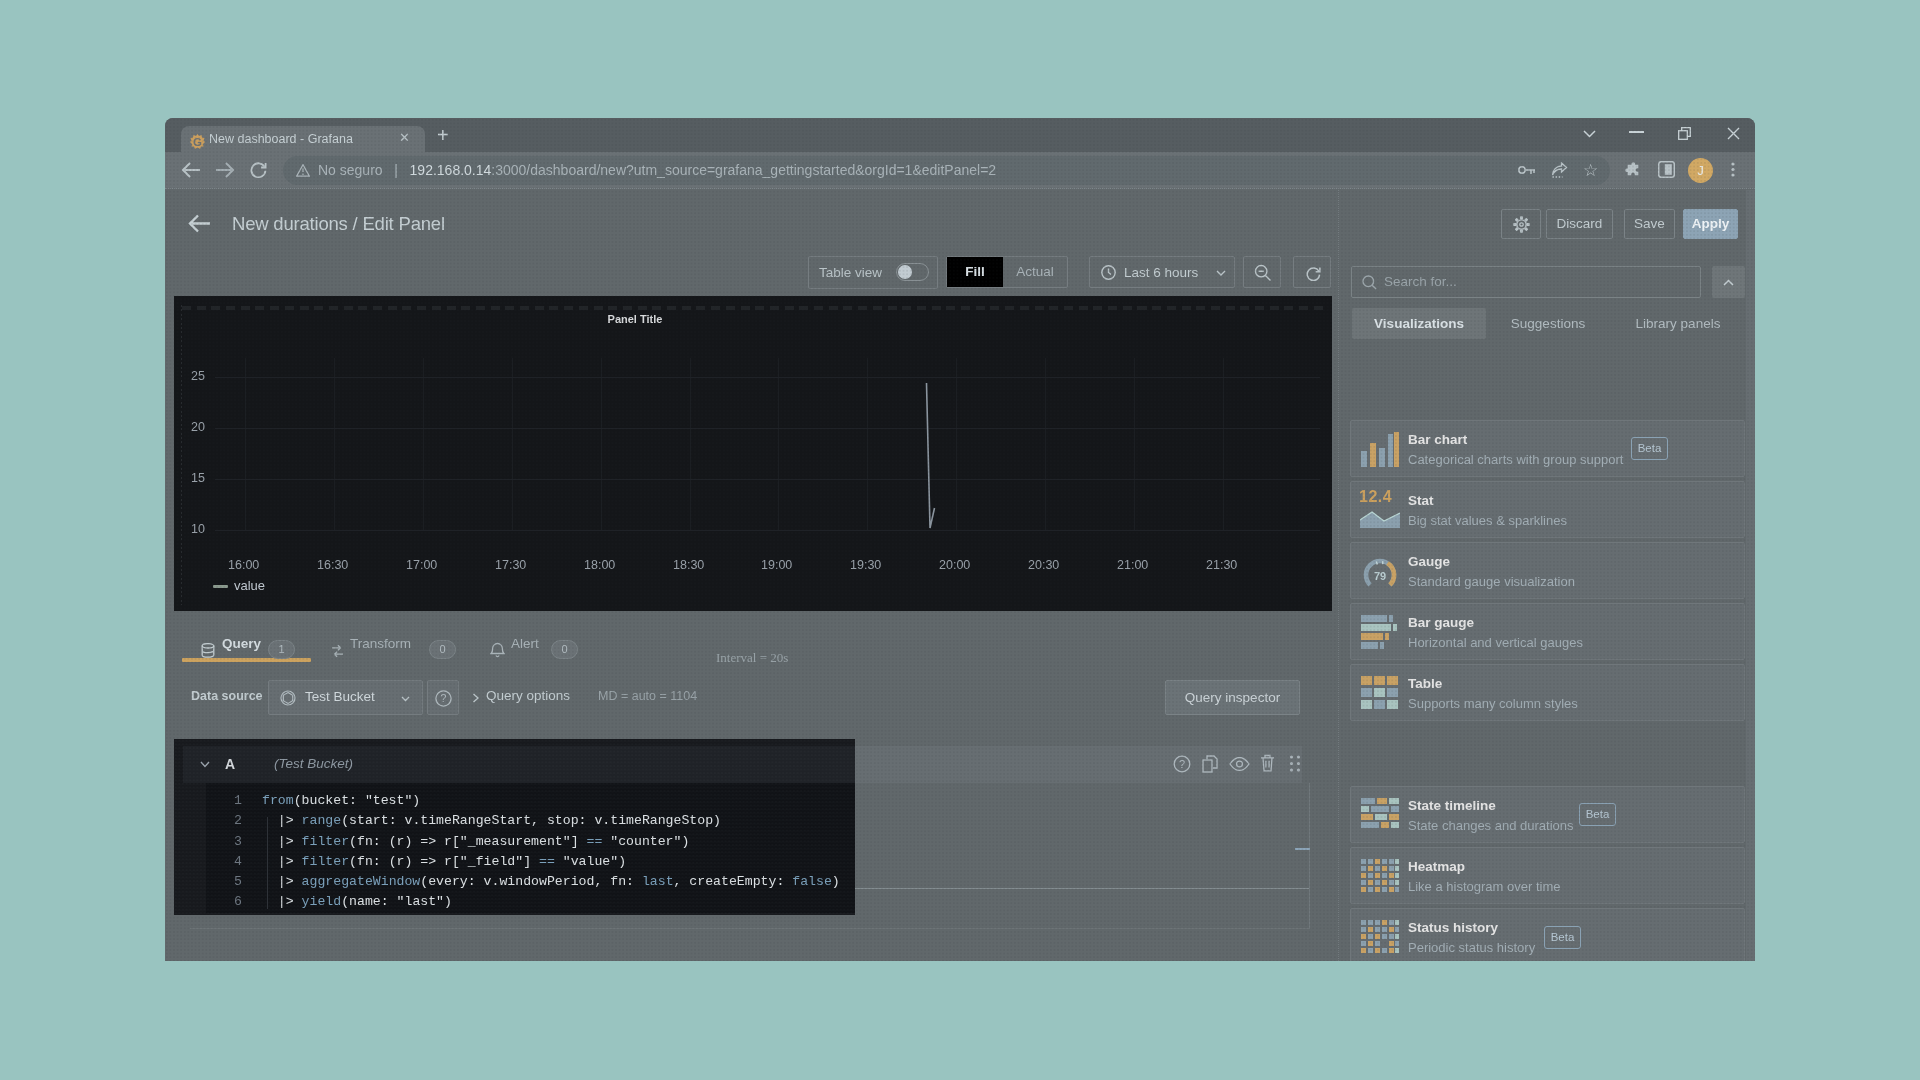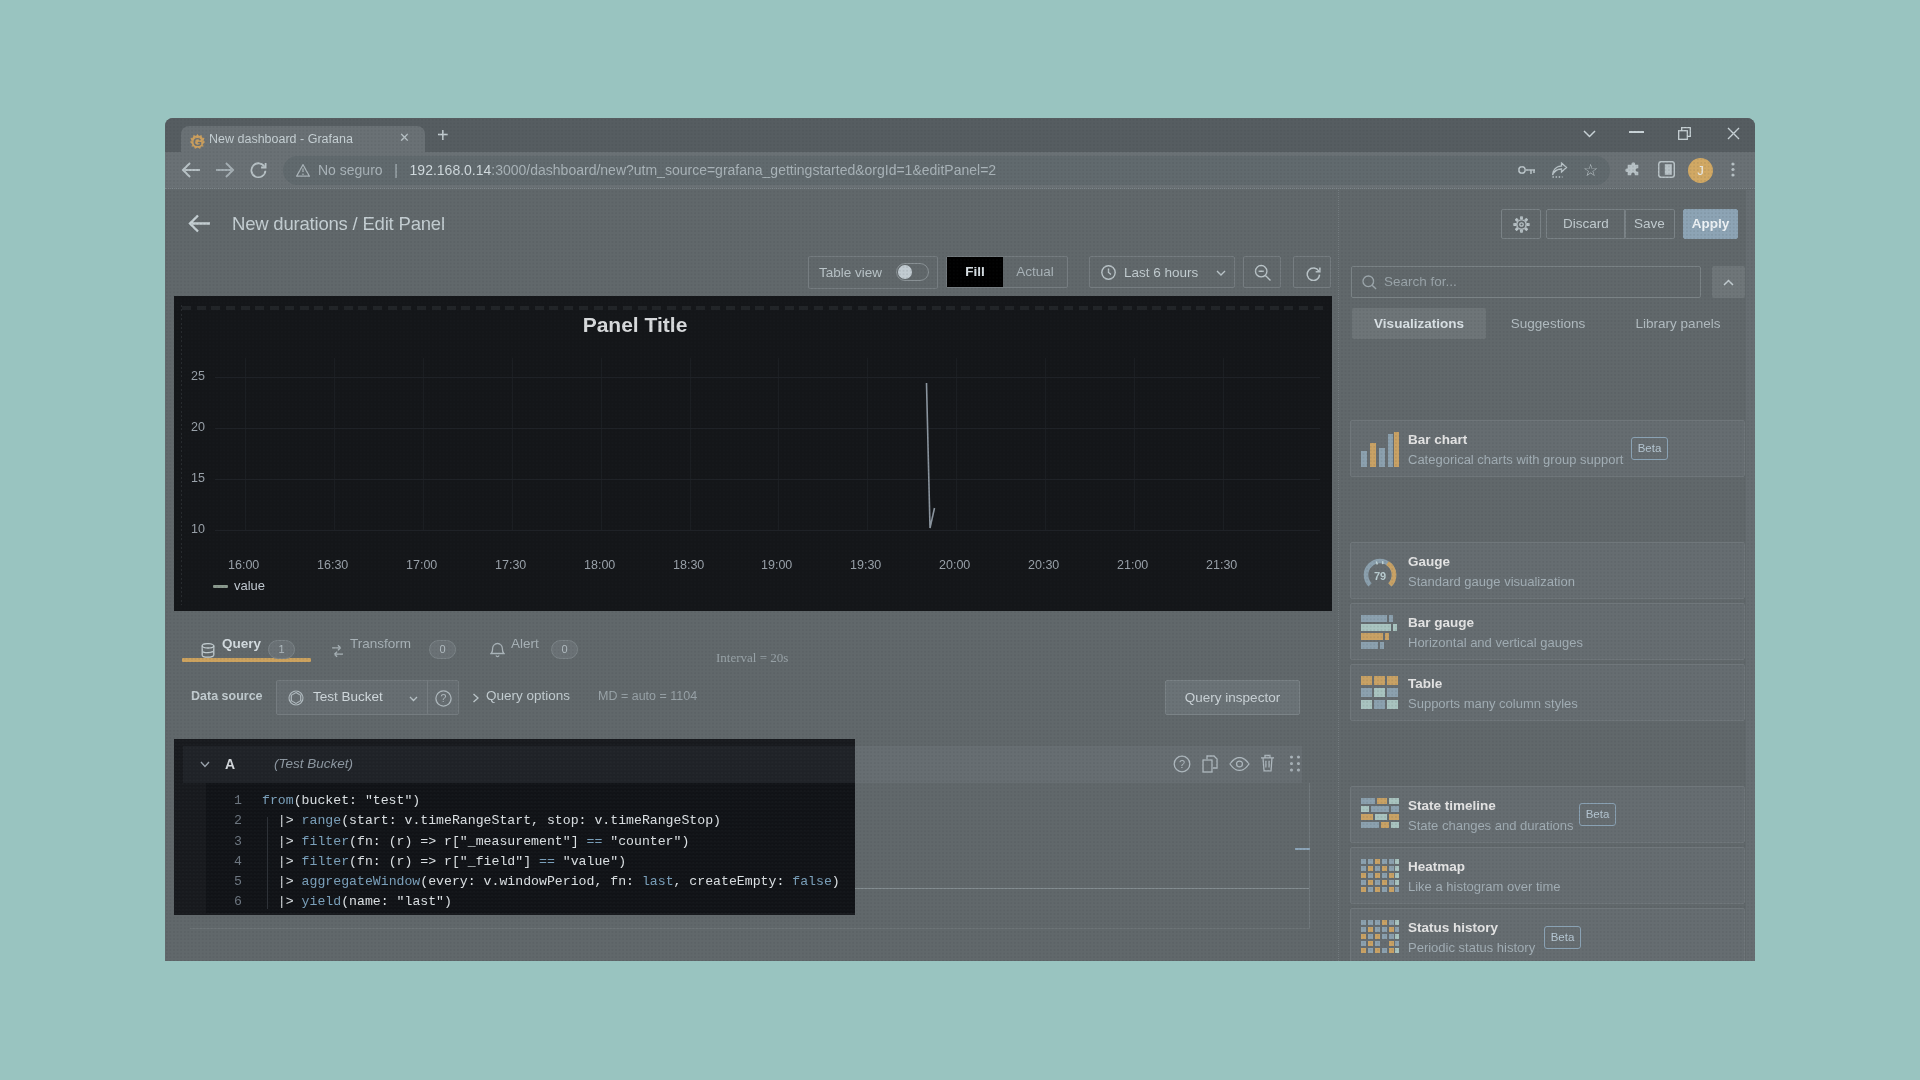--- a/index.html
+++ b/index.html
@@ -110,21 +110,21 @@
             <rect x="-1.6" y="-9.2" width="3.2" height="3.6" rx="0.8" transform="rotate(90)"></rect>
             <rect x="-1.6" y="-9.2" width="3.2" height="3.6" rx="0.8" transform="rotate(135)"></rect>
             <rect x="-1.6" y="-9.2" width="3.2" height="3.6" rx="0.8" transform="rotate(180)"></rect>
             <rect x="-1.6" y="-9.2" width="3.2" height="3.6" rx="0.8" transform="rotate(225)"></rect>
             <rect x="-1.6" y="-9.2" width="3.2" height="3.6" rx="0.8" transform="rotate(270)"></rect>
             <rect x="-1.6" y="-9.2" width="3.2" height="3.6" rx="0.8" transform="rotate(315)"></rect>
           </g>
           <circle r="5.2" fill="none" stroke="#b9c3c7" stroke-width="1.6"></circle>
           <circle r="1.9" fill="none" stroke="#b9c3c7" stroke-width="1.4"></circle>
         </svg></div>
-  <div class="btn" style="left:1546px;width:80px;">Discard</div>
+  <div class="btn" style="left:1546px;width:67px;">Discard</div>
   <div class="btn" style="left:1624px;width:51px;">Save</div>
   <div class="btn" style="left:1683px;width:55px;background:#8da4b5;border-color:#8da4b5;color:#eef3f6;font-weight:bold;">Apply</div>
 
   <div class="tbx" style="left:808px;width:130px;padding-left:10px;">Table view
     <span class="abs" style="left:87px;top:6px;width:33px;height:18px;border:1px solid #8a9296;border-radius:9px;"></span>
     <span class="abs" style="left:89px;top:8px;width:14px;height:14px;border-radius:50%;background:#c2ccd2;"></span>
   </div>
   <div class="tbx" style="left:946px;width:122px;height:32px;">
     <span class="abs" style="left:0;top:0;width:56px;height:30px;background:#000000;color:#dce4e8;font-weight:bold;text-align:center;line-height:30px;">Fill</span>
     <span class="abs" style="left:56px;top:0;width:64px;height:30px;color:#a8b2b7;text-align:center;line-height:30px;">Actual</span>
@@ -165,21 +165,21 @@
   <div class="badge" style="left:429px;">0</div>
   <svg class="abs" style="left:490px;top:642px" width="15" height="16" viewBox="0 0 15 16">
         <path d="M7.5 1.5 a4.8 4.8 0 0 1 4.8 4.8 c0 3.2 1.1 4.7 1.6 5.2 H1.1 c0.5 -0.5 1.6 -2 1.6 -5.2 A4.8 4.8 0 0 1 7.5 1.5 Z" fill="none" stroke="#a9b3b8" stroke-width="1.3"></path>
         <path d="M6 13.5 a1.6 1.6 0 0 0 3 0" fill="none" stroke="#a9b3b8" stroke-width="1.3"></path>
       </svg>
   <div class="qtab" style="left:511px;">Alert</div>
   <div class="badge" style="left:551px;">0</div>
   <div class="abs" style="left:182px;top:658px;width:129px;height:4px;background:#cda35f;border-radius:1px;"></div>
 
   <div class="abs" style="left:191px;top:689px;font-size:12.5px;font-weight:bold;color:#c3cdd1;">Data source</div>
-  <div class="abs" style="left:268px;top:680px;width:155px;height:35px;background:#676e72;border:1px solid #757c80;border-radius:2px;margin-left:8px;">
+  <div class="abs" style="left:268px;top:680px;width:155px;height:35px;background:#676e72;border:1px solid #757c80;border-radius:2px;">
     <svg class="abs" style="left:11px;top:9px" width="16" height="16" viewBox="0 0 16 16">
           <circle cx="8" cy="8" r="7" fill="none" stroke="#b2bcc1" stroke-width="1.2"></circle>
           <path d="M8 2.6 L12.7 5.3 V10.7 L8 13.4 L3.3 10.7 V5.3 Z" fill="none" stroke="#b2bcc1" stroke-width="1.2"></path>
         </svg>
     <span class="abs" style="left:36px;top:8px;font-size:13.5px;color:#d0d8dc;">Test Bucket</span>
     <svg class="abs" style="left:132px;top:15px" width="9" height="6" viewBox="0 0 9 6">
           <path d="M1 1 L4.5 4.5 L8 1" stroke="#bac4c8" stroke-width="1.3" fill="none"></path>
         </svg>
   </div>
   <div class="abs" style="left:427px;top:680px;width:32px;height:35px;background:#676e72;border:1px solid #757c80;border-radius:2px;">
@@ -250,20 +250,29 @@
     <svg class="cicon" width="40" height="37" viewBox="0 0 40 37">
       <rect x="1" y="20" width="6" height="16" fill="#8ca1af"></rect>
       <rect x="10" y="12" width="6" height="24" fill="#c9a265"></rect>
       <rect x="19" y="17" width="6" height="19" fill="#8ca1af"></rect>
       <rect x="28" y="3" width="5" height="33" fill="#8ca1af"></rect>
       <rect x="34" y="1" width="5" height="35" fill="#c9a265"></rect>
     </svg>
     <div class="ctitle">Bar chart</div>
     <div class="csub">Categorical charts with group support</div>
     <div class="beta" style="left:280px;top:16px;">Beta</div>
+  </div>
+  <div class="card" style="top:481px;">
+    <div class="abs" style="left:8px;top:6px;font-size:16px;font-weight:bold;color:#cda25f;letter-spacing:0.5px;">12.4</div>
+    <svg class="abs" style="left:9px;top:26px" width="40" height="20" viewBox="0 0 40 20">
+          <path d="M0 12 L12 4 L24 13 L40 5 V20 H0 Z" fill="#8ba0ae"></path>
+          <path d="M0 12 L12 4 L24 13 L40 5" stroke="#b9d6d4" stroke-width="1.2" fill="none"></path>
+        </svg>
+    <div class="ctitle">Stat</div>
+    <div class="csub">Big stat values &amp; sparklines</div>
   </div>
   <div class="card" style="top:542px;">
     <svg class="cicon" width="40" height="38" viewBox="0 0 40 38">
       <path d="M10.1 31.9 A14 14 0 1 1 29.9 31.9" stroke="#8ba0ae" stroke-width="4.6" fill="none"></path>
       <path d="M27.5 10.1 A14 14 0 0 1 29.9 31.9" stroke="#c9a265" stroke-width="4.6" fill="none"></path>
       <path d="M16.5 8.5 l0.8 3 M22.5 8.2 l0.4 3" stroke="#c3d6d8" stroke-width="1.4"></path>
       <text x="20" y="27" font-size="11" font-weight="bold" fill="#bccfd3" text-anchor="middle" font-family="Liberation Sans">79</text>
     </svg>
     <div class="ctitle">Gauge</div>
     <div class="csub">Standard gauge visualization</div>
@@ -399,21 +408,21 @@
     <div class="ctitle">Status history</div>
     <div class="csub">Periodic status history</div>
     <div class="beta" style="left:193px;top:17px;">Beta</div>
   </div>
 </div>
   </div>
 
 <div class="panel">
   <div class="abs" style="left:8px;top:10px;width:1146px;height:4px;background-image:repeating-linear-gradient(90deg, rgba(150,162,168,0.10) 0px, rgba(150,162,168,0.10) 9px, transparent 9px, transparent 14.7px);"></div>
   <div class="abs" style="left:7px;top:9px;width:1px;height:300px;background-image:repeating-linear-gradient(180deg, rgba(150,162,168,0.15) 0px, rgba(150,162,168,0.15) 2px, transparent 2px, transparent 4.4px);"></div>
-  <div class="abs" style="left:0;top:17px;width:922px;text-align:center;font-size:21px;font-weight:bold;color:#d8dadc;">Panel Title</div>
+  <div class="abs" style="left:0;top:17px;width:922px;text-align:center;font-size:11px;font-weight:bold;color:#d8dadc;">Panel Title</div>
   <div class="gridv" style="left:70.5px;"></div>
   <div class="gridv" style="left:159.5px;"></div>
   <div class="gridv" style="left:248.5px;"></div>
   <div class="gridv" style="left:337.5px;"></div>
   <div class="gridv" style="left:426.5px;"></div>
   <div class="gridv" style="left:515.5px;"></div>
   <div class="gridv" style="left:603.5px;"></div>
   <div class="gridv" style="left:692.5px;"></div>
   <div class="gridv" style="left:781.5px;"></div>
   <div class="gridv" style="left:870.5px;"></div>

